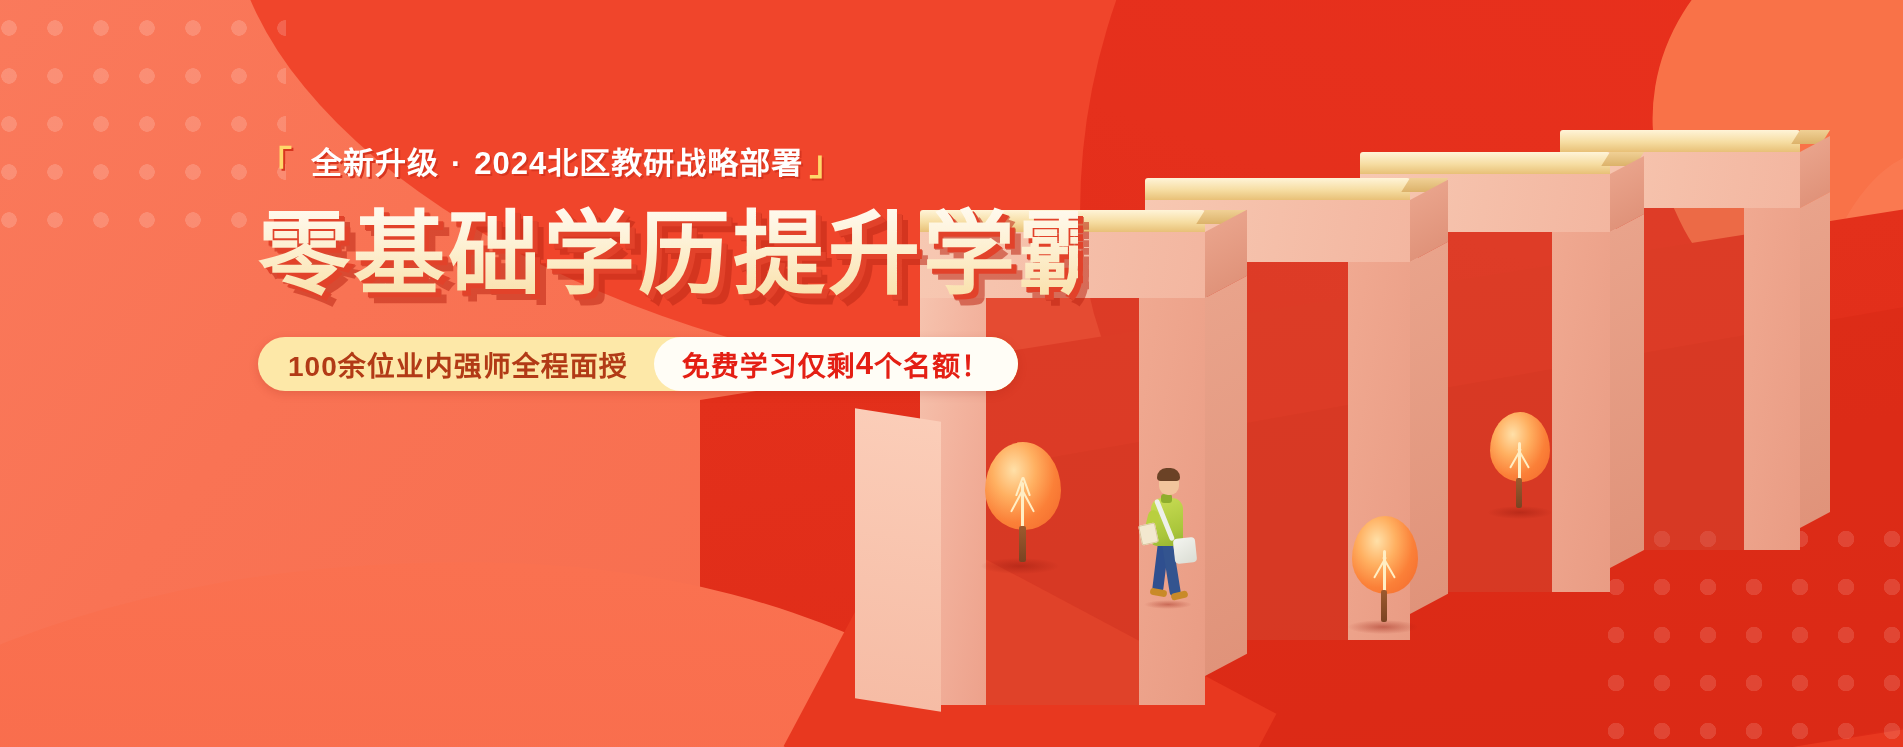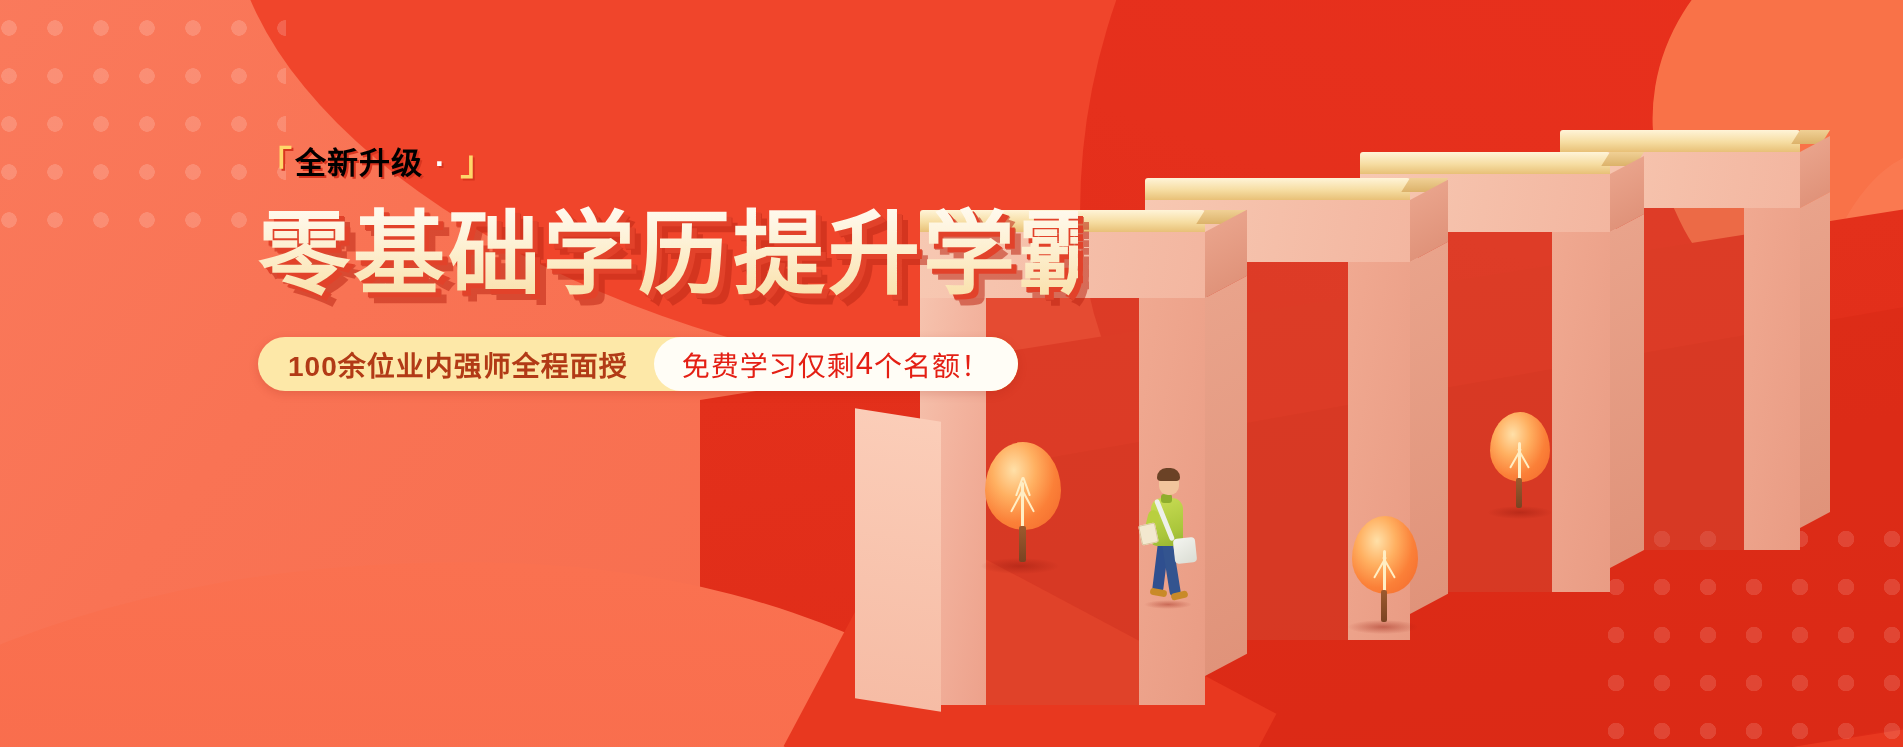--- a/index.html
+++ b/index.html
@@ -97,23 +97,24 @@
   }
   .eyebrow .bk{
     color:#ffd76a;
     font-size:34px;
     font-weight:bold;
     text-shadow:2px 2px 0 #d8351f;
     line-height:1;
   }
   .eyebrow .bk.close{margin-left:4px;}
   .eyebrow .gold{
-    color:#000000;
+    color:#ffffff;
     text-shadow:2px 2px 0 #d8351f;
     padding:0 2px;
+    margin-left:16px;
   }
   .eyebrow .white{
     color:#ffffff;
     text-shadow:2px 2px 0 #d8351f;
     padding:0 2px;
   }
   .eyebrow .dot-sep{
     color:#ffffff;
     padding:0 10px;
     text-shadow:2px 2px 0 #d8351f;
@@ -150,21 +151,21 @@
     font-size:28px;font-weight:bold;letter-spacing:1px;
     color:#b23a16;
     white-space:nowrap;
   }
   .pill-right{
     display:flex;align-items:center;
     padding:0 28px;
     margin:0;
     background:#fffdf6;
     border-radius:27px;
-    font-size:28px;font-weight:normal;letter-spacing:1px;
+    font-size:28px;font-weight:bold;letter-spacing:1px;
     color:#e41f14;
     white-space:nowrap;
   }
   .pill-right .num{font-size:31px;}
 
   
   .scene{position:absolute;left:960px;top:120px;width:960px;height:640px;z-index:20;}
 
   .gate{position:absolute;}
   .gate .leg{
@@ -364,20 +365,21 @@
       <div class="trunk" style="left:26px;top:66px;width:6px;height:30px;"></div>
     </div>
   </div>
 
   <div class="copy">
 
     <div class="eyebrow">
       <span class="bk">「</span>
       <span class="gold">全新升级</span>
       <span class="dot-sep">·</span>
+      <span class="white">2024北区教研战略部署</span>
       <span class="bk close">」</span>
     </div>
 
     <h1 class="headline">零基础学历提升学霸班</h1>
 
     <div class="pill">
       <div class="pill-left">100余位业内强师全程面授</div>
       <div class="pill-right">
         <span>免费学习仅剩</span>
         <span class="num">4</span>

